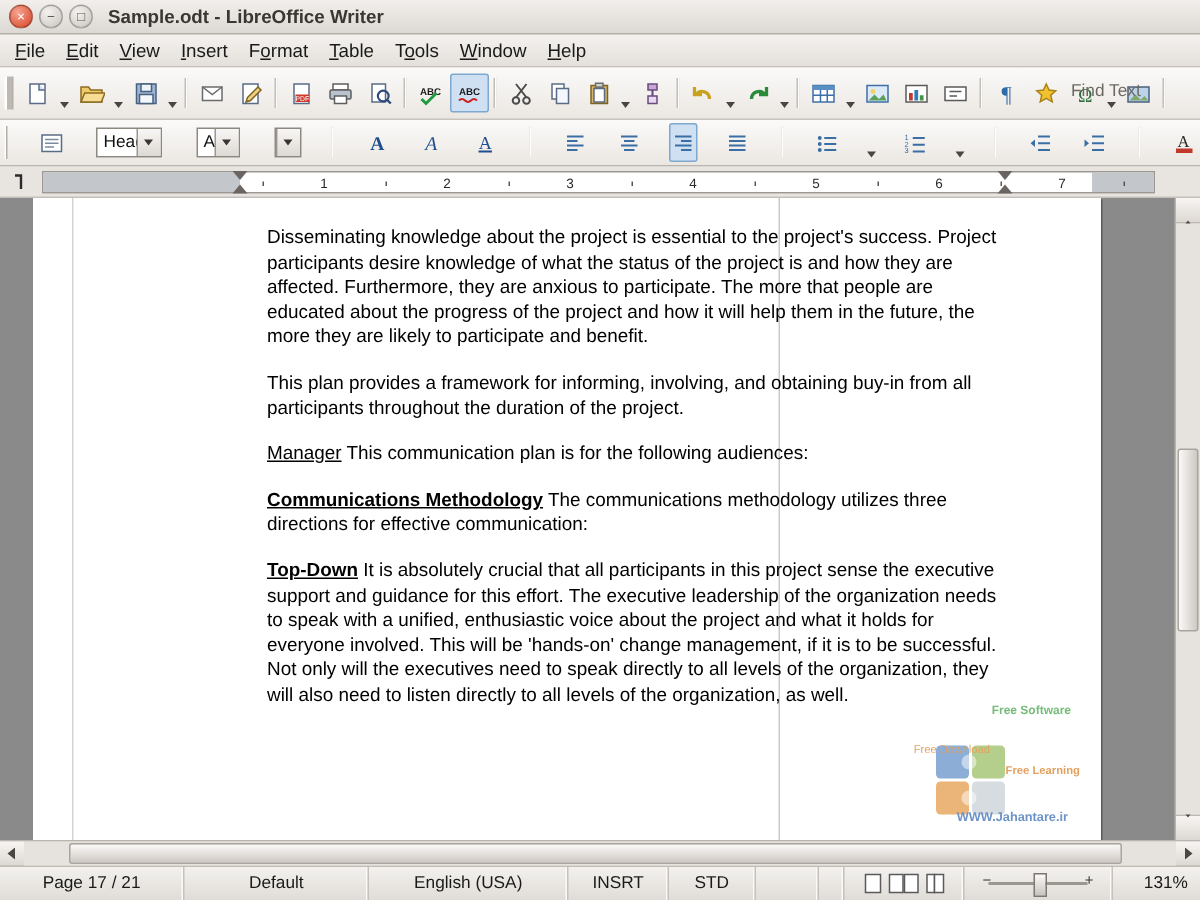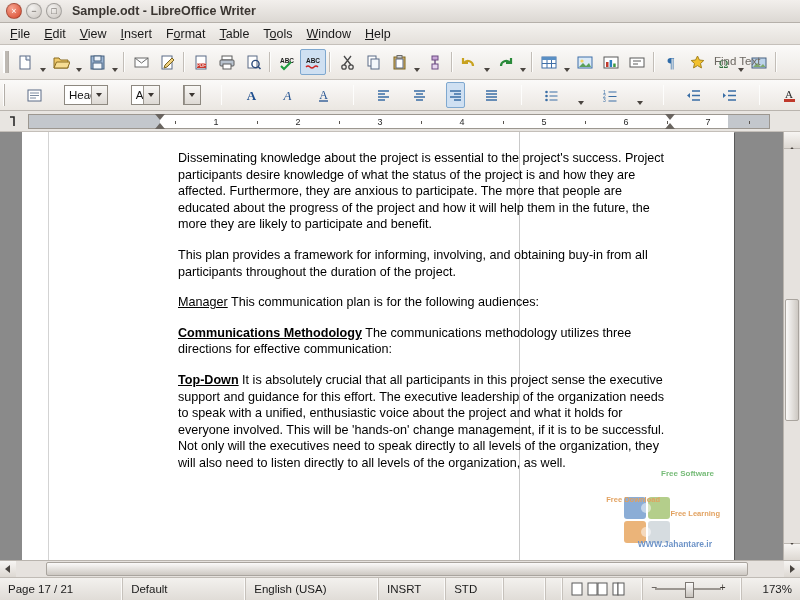--- a/index.html
+++ b/index.html
@@ -278,21 +278,21 @@
   .wm {
     position: absolute;
     right: 12px;
     bottom: 20px;
     width: 150px;
     height: 90px;
     opacity: .75;
     pointer-events: none;
   }
   .wm .wtext1 { position:absolute; right: 8px; top: 2px; color:#49a54b; font-size:8px; font-weight:bold;}
-  .wm .wtext2 { position:absolute; right: 62px; top: 28px; color:#d8822a; font-size:7.5px; font-weight:bold;}
+  .wm .wtext2 { position:absolute; right: 62px; top: 28px; color:#d8822a; font-size:7.5px; font-weight:normal;}
   .wm .wtext3 { position:absolute; right: 2px; top: 42px; color:#d8822a; font-size:7.5px; font-weight:bold;}
   .wm .wtext4 { position:absolute; right: 10px; bottom: 8px; color:#3c6fb5; font-size:8.5px; font-weight:bold;}
   .puz { position:absolute; }
 
   
   .vscroll {
     width: 16px;
     background: #ddd9d4;
     border-left: 1px solid #b9b4ae;
     display: flex;
@@ -346,20 +346,21 @@
     font-size: 11.5px;
     color: #1a1a1a;
   }
   .st-cell {
     height: 22px;
     display: flex; align-items: center;
     padding: 0 8px;
     border-right: 1px solid #c6c1bb;
     box-shadow: inset -1px 0 0 #fbfaf9;
     white-space: nowrap;
+    justify-content: center;
   }
   .st-cell.nb { border-right: none; box-shadow: none; }
   .st-flex { flex: 1; }
   .zoom-slider {
     width: 74px; height: 22px; position: relative; display: flex; align-items: center;
   }
   .zoom-slider .track {
     position: absolute; left: 4px; right: 4px; top: 10px; height: 2px;
     background: #9b9690;
   }
@@ -843,17 +844,17 @@
     <div class="st-cell" style="width:84px;">
       <div class="zoom-slider">
         <span class="minus">−</span>
         <div class="track"></div>
         <div class="knob"></div>
         <span class="plus">+</span>
       </div>
     </div>
 
     <div class="st-cell nb" style="width:44px;justify-content:flex-end;">
-      <span>173%</span>
+      <span>131%</span>
     </div>
   </div>
 
 </div>
 
 </body></html>

